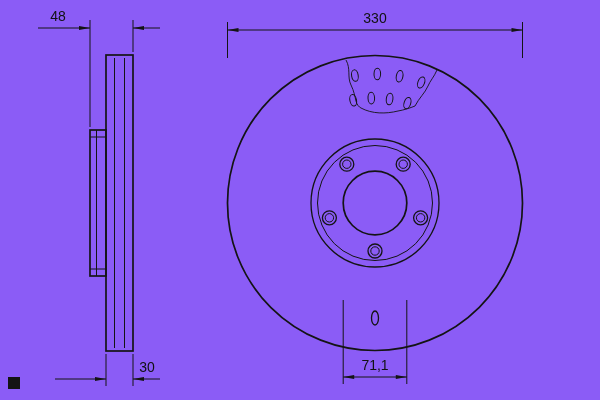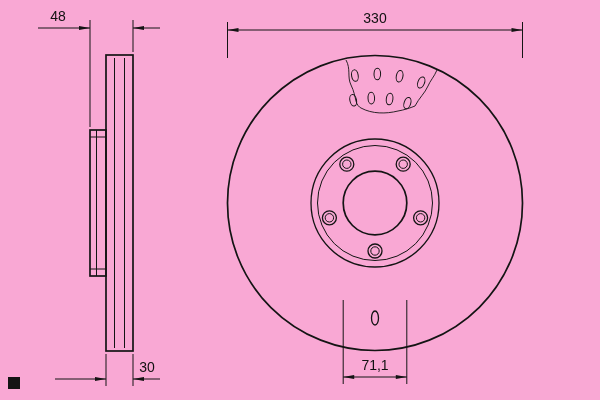--- a/index.html
+++ b/index.html
@@ -5,21 +5,21 @@
   * { box-sizing: border-box; }
   html, body {
     margin: 0; padding: 0;
     width: 600px; height: 400px;
     background: #ffffff;
     overflow: hidden;
   }
   .sheet {
     position: relative;
     width: 600px; height: 400px;
-    background: #f9a8d4;
+    background: #8b5cf6;
   }
   svg { display: block; }
   .outline  { fill: none; stroke: #141414; stroke-width: 1.7; }
   .medium   { fill: none; stroke: #141414; stroke-width: 1.3; }
   .thin     { fill: none; stroke: #141414; stroke-width: 1;   }
   .hair     { fill: none; stroke: #141414; stroke-width: 0.9; }
   .dim-line { fill: none; stroke: #141414; stroke-width: 1;   }
   .dim-text {
     font-family: "Liberation Sans", "DejaVu Sans", sans-serif;
     font-size: 14px;

